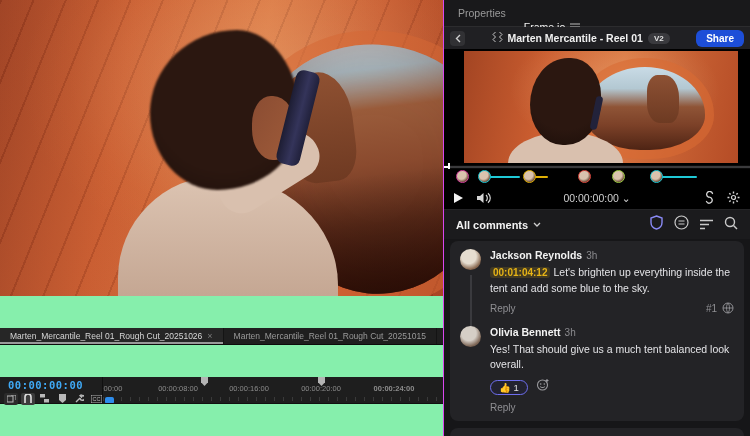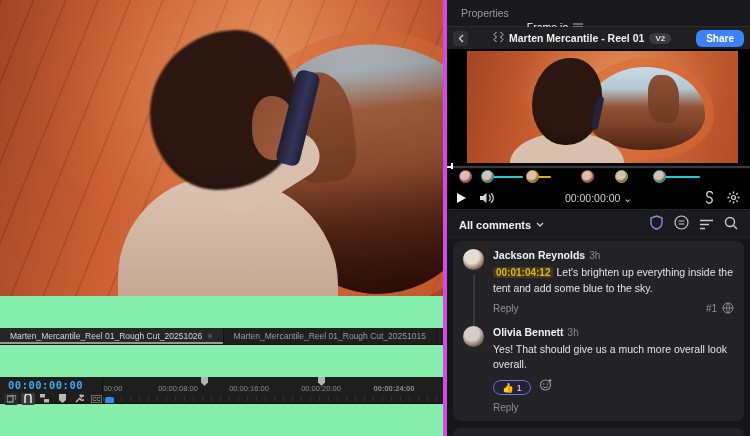--- a/index.html
+++ b/index.html
@@ -86,33 +86,33 @@
     color:#e8eef2; font-size:6.5px; }
   .clip.selected { border:1px solid #dcdcdc; }
   .clip .clabel { position:absolute; left:3px; top:1px; white-space:nowrap; overflow:hidden; max-width:78%; }
   .clip .cfx { position:absolute; right:2px; top:1px; font-style:italic; font-size:6.5px; color:#cfd9e0; }
   .clip .cico { position:absolute; right:12px; top:1px; font-size:6px; color:#bcd; }
   .clip.ambient { background:linear-gradient(180deg,#44561f,#3a4b1a); border-color:#2b380f; }
   .clip svg.wave { position:absolute; left:0; right:0; bottom:0; }
   .playhead-line { position:absolute; top:0; bottom:0; width:1px; background:#2d8ceb; z-index:5; }
 
   
-  .right { width:307px; display:flex; flex-direction:column; background:#1c1c1e; border-left:4px solid #d946ef; }
+  .right { width:307px; display:flex; flex-direction:column; background:#1c1c1e; border-left:1px solid #d946ef; }
   .panel-tabs { height:27px; background:#19191b; display:flex; align-items:center; gap:18px;
     padding:0 14px; border-bottom:1px solid #2c2c2e; font-size:10.5px; }
   .ptab { color:#9a9a9a; height:100%; display:flex; align-items:center; gap:5px; }
   .ptab.active { color:#f2f2f2; box-shadow:inset 0 -2px 0 #cfcfcf;margin-top:27px; }
   .asset-header { height:22px; background:#202023; display:flex; align-items:center; padding:0 6px; }
   .back-btn { width:15px; height:15px; border-radius:4px; background:#313134; color:#cfcfcf;
     display:flex; align-items:center; justify-content:center; font-size:10px; flex:none; }
   .asset-center { flex:1; display:flex; align-items:center; justify-content:center; gap:5px; min-width:0; }
   .asset-title { color:#f0f0f0; font-size:10.5px; font-weight:bold; white-space:nowrap; }
   .v-badge { background:#3a3a3e; color:#e0e0e0; font-size:8px; font-weight:bold;
     border-radius:8px; padding:1px 6px;text-align:right; }
-  .share-btn { background:#3b82f6; color:#fff; font-size:10px; font-weight:bold;
+  .share-btn { background:#1d4ed8; color:#fff; font-size:10px; font-weight:bold;
     border-radius:6px; padding:3px 10px; flex:none; }
 
   .player { position:relative; height:116px; background:#000; overflow:hidden; }
   .thumb { position:absolute; left:20px; right:12px; top:2px; bottom:2px; overflow:hidden;
     background:linear-gradient(100deg,#a34523 0%,#cc5e30 30%,#d8743f 55%,#b54c26 100%); }
   .t-glow { position:absolute; inset:0; background:radial-gradient(ellipse 150px 90px at 55% 35%, rgba(255,215,165,.3), transparent 70%); }
   .t-open { position:absolute; left:44%; top:14%; width:44%; height:74%;
     border-radius:50% 50% 46% 46% / 58% 58% 42% 42%; overflow:hidden;
     background:linear-gradient(180deg,#c9dbe6 0%,#b3c8d2 26%,#8f5436 48%,#7c4128 70%,#4e2414 100%);
     box-shadow:0 0 0 9px rgba(216,106,52,.6); }
@@ -527,21 +527,21 @@
                       <path d="M1 6 H11 M6 1 C4 3 4 9 6 11 C8 9 8 3 6 1" stroke="#8f8f93" fill="none" stroke-width="0.9"></path>
                     </svg></span>
                 </span>
               </div>
             </div>
           </div>
           <div class="cblock">
             <div class="cavatar o"></div>
             <div class="cmain">
               <div class="chead">Olivia Bennett<span class="ctime">3h</span></div>
-              <div class="cbody">Yes! That should give us a much more overall look overall.</div>
+              <div class="cbody">Yes! That should give us a much tent balanced look overall.</div>
               <div class="reactions">
                 <span class="rchip">👍 1</span>
                 <span><svg width="14" height="14" viewBox="0 0 14 14">
                     <circle cx="6.5" cy="7" r="5" stroke="#9a9a9e" fill="none" stroke-width="1.1"></circle>
                     <circle cx="4.7" cy="6" r="0.8" fill="#9a9a9e"></circle>
                     <circle cx="8.3" cy="6" r="0.8" fill="#9a9a9e"></circle>
                     <path d="M4.3 8.5 A2.8 2.8 0 0 0 8.7 8.5" stroke="#9a9a9e" fill="none" stroke-width="1.1"></path>
                     <path d="M11 1 V4 M9.5 2.5 H12.5" stroke="#9a9a9e" stroke-width="1.1"></path>
                   </svg></span>
               </div>

